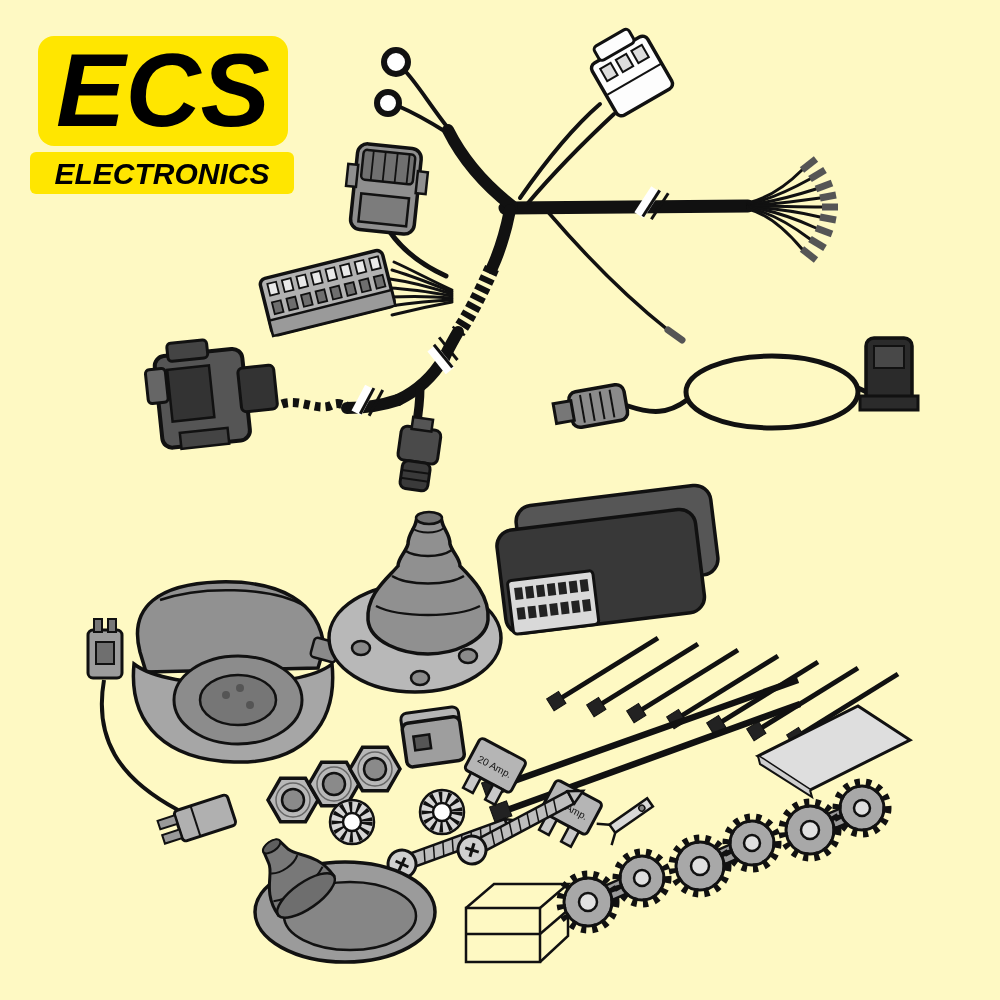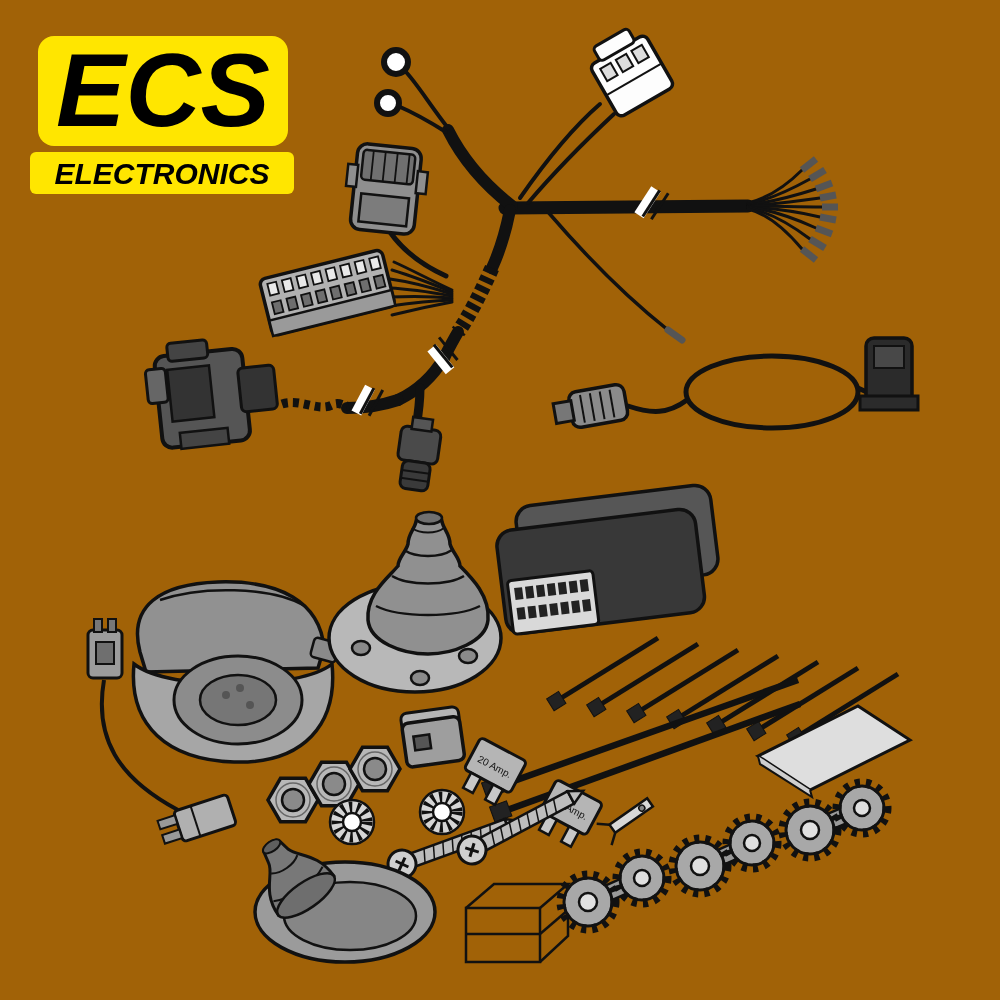--- a/index.html
+++ b/index.html
@@ -1,16 +1,16 @@
 <!DOCTYPE html>
 <html><head>
 <meta charset="utf-8">
 <style>
   html,body{margin:0;padding:0;background:#fff;}
-  .canvas{width:1000px;height:1000px;background:#a16207;position:relative;overflow:hidden;text-align:center;}
+  .canvas{width:1000px;height:1000px;background:#fef9c3;position:relative;overflow:hidden;text-align:center;}
   svg{display:block;}
   svg text{font-family:"Liberation Sans",sans-serif;}
   .logo-text{font-weight:bold;font-style:italic;}
 </style>
 </head>
 <body>
 
 <div class="canvas">
 <svg width="1000" height="1000" viewBox="0 0 1000 1000">
 

